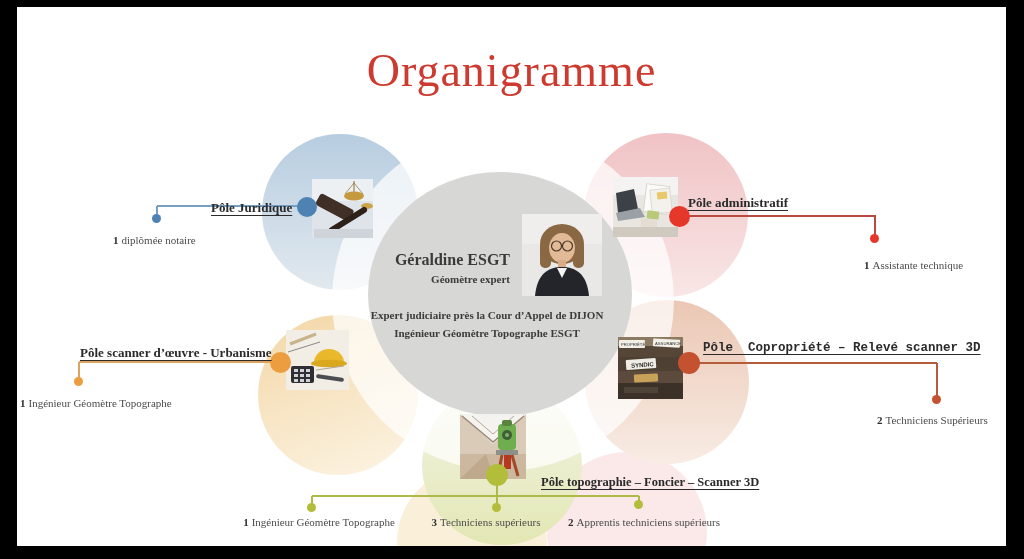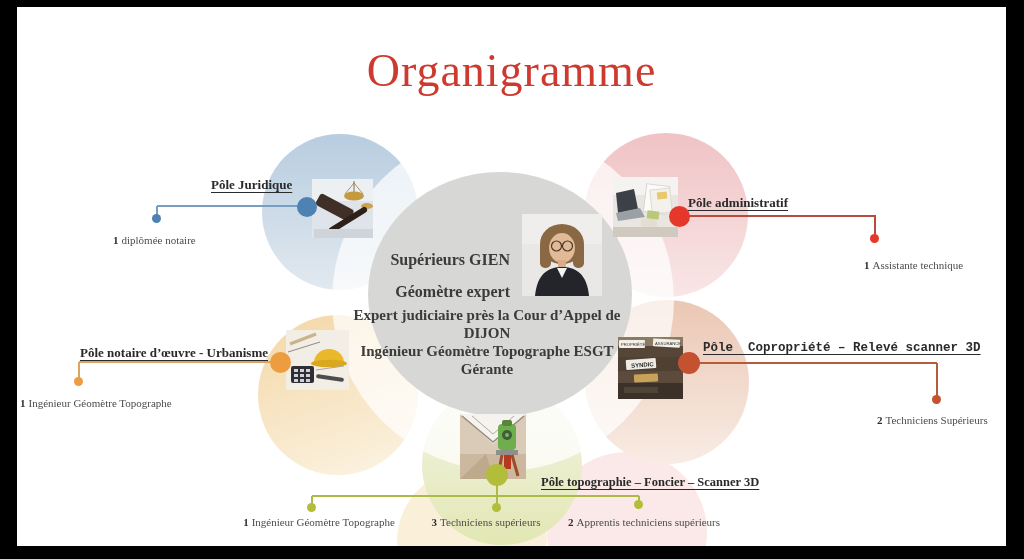--- a/index.html
+++ b/index.html
@@ -43,44 +43,44 @@
   
   .pole-label{position:absolute;z-index:8;font-weight:bold;font-size:13px;color:#2a2a2a;
               text-decoration:underline;text-underline-offset:3px;white-space:pre;}
   .pole-label.sm{font-size:12.5px;}
   .staff{position:absolute;z-index:8;font-size:11px;color:#4c4c4c;white-space:nowrap;}
   .staff b{color:#2f2f2f;margin-right:3px;}
   .staff.centered{text-align:center;width:170px;}
 
   .center-name{position:absolute;left:313px;top:243px;width:180px;text-align:right;z-index:6;color:#3b3b3b;}
   .center-name .nm{font-size:16px;font-weight:bold;line-height:19px;}
-  .center-name .rl{font-size:16px;font-weight:bold;line-height:15px;margin-top:15px;font-family:Liberation Serif, serif;}
+  .center-name .rl{font-size:11px;font-weight:bold;line-height:15px;margin-top:3px;font-family:Liberation Serif, serif;}
   .center-bio{position:absolute;left:325px;top:299px;width:290px;text-align:center;z-index:6;
-              font-size:15px;font-weight:bold;color:#3b3b3b;line-height:18px;}
+              font-size:11px;font-weight:bold;color:#3b3b3b;line-height:18px;}
 </style>
 </head>
 <body>
 
 <div class="stage">
   <div class="slide">
 
     <div class="title">Organigramme</div>
 
     <div class="petal petal-blue"></div>
     <div class="petal petal-pink"></div>
     <div class="petal petal-yellow"></div>
     <div class="petal petal-salmon"></div>
     <div class="petal petal-green"></div>
     <div class="deco deco-yellow"></div>
     <div class="deco deco-pink"></div>
     <div class="white-disc"></div>
     <div class="center-disc"></div>
 
     <div class="center-name">
-      <div class="nm">Supérieurs GIEN</div>
+      <div class="nm">Géraldine ESGT</div>
       <div class="rl">Géomètre expert</div>
     </div>
     <div class="photo" style="left:505px;top:207px;">
       <svg width="80" height="82" viewBox="0 0 80 82">
         <rect width="80" height="82" fill="#e9e8e6"></rect>
         <rect x="0" y="0" width="80" height="30" fill="#efeeec"></rect>
         <ellipse cx="40" cy="30" rx="22" ry="20" fill="#8a6843"></ellipse>
         <rect x="18" y="28" width="11" height="26" rx="5" fill="#8a6843"></rect>
         <rect x="51" y="28" width="11" height="26" rx="5" fill="#8a6843"></rect>
         <ellipse cx="40" cy="34" rx="13" ry="15" fill="#e3ba97"></ellipse>
@@ -88,42 +88,41 @@
         <circle cx="45.5" cy="32" r="5" fill="none" stroke="#4a3a2a" stroke-width="1.2"></circle>
         <line x1="39.5" y1="32" x2="40.5" y2="32" stroke="#4a3a2a" stroke-width="1.2"></line>
         <rect x="36" y="46" width="8" height="9" fill="#d9ad89"></rect>
         <path d="M13,82 C15,60 26,53 40,53 C54,53 65,60 67,82 Z" fill="#23252b"></path>
         <polygon points="35,54 40,64 45,54" fill="#f4f4f2"></polygon>
       </svg>
     </div>
     <div class="center-bio">
       <div>Expert judiciaire près la Cour d’Appel de DIJON</div>
       <div>Ingénieur Géomètre Topographe ESGT</div>
-      <div>Gérante</div>
     </div>
 
     <div class="photo" style="left:295px;top:172px;">
       <svg width="61" height="59" viewBox="0 0 61 59">
         <rect width="61" height="59" fill="#dfe4ea"></rect>
         <rect width="61" height="22" fill="#edf0f3"></rect>
         <line x1="42" y1="2" x2="42" y2="14" stroke="#8a6d2f" stroke-width="1"></line>
         <line x1="42" y1="4" x2="33" y2="15" stroke="#8a6d2f" stroke-width="0.7"></line>
         <line x1="42" y1="4" x2="51" y2="15" stroke="#8a6d2f" stroke-width="0.7"></line>
         <ellipse cx="42" cy="17" rx="10" ry="4.5" fill="#c59a3f"></ellipse>
         <ellipse cx="55" cy="27" rx="6" ry="3" fill="#caa34a"></ellipse>
         <rect x="4" y="22" width="38" height="13" rx="3" fill="#3f2f26" transform="rotate(28 23 28)"></rect>
         <rect x="14" y="38" width="44" height="6" rx="3" fill="#2e211a" transform="rotate(-32 36 41)"></rect>
         <rect x="2" y="50" width="59" height="9" fill="#cfd4da"></rect>
       </svg>
     </div>
     <div class="dot c-blue" style="left:280px;top:190px;width:20px;height:20px;"></div>
     <div class="line l-blue" style="left:140px;top:198px;width:150px;height:2px;"></div>
     <div class="line l-blue" style="left:139px;top:199px;width:2px;height:11px;"></div>
     <div class="dot c-blue" style="left:135px;top:207px;width:9px;height:9px;"></div>
-    <div class="pole-label" style="left:194px;top:170px;">Pôle Juridique</div>
+    <div class="pole-label" style="left:194px;top:193px;">Pôle Juridique</div>
     <div class="staff" style="left:96px;top:227px;">
       <b>1</b><span>diplômée notaire</span>
     </div>
 
     <div class="photo" style="left:596px;top:170px;">
       <svg width="65" height="60" viewBox="0 0 65 60">
         <rect width="65" height="60" fill="#e9e6e1"></rect>
         <rect width="65" height="18" fill="#f4f3f1"></rect>
         <polygon points="3,16 21,12 25,32 5,36" fill="#3c4148"></polygon>
         <polygon points="3,36 27,31 32,40 5,44" fill="#9aa0a6"></polygon>
@@ -164,21 +163,21 @@
             <rect x="20" y="49" width="4" height="3"></rect>
         </g>
         <rect x="30" y="46" width="28" height="4" rx="2" fill="#4c4c50" transform="rotate(8 44 48)"></rect>
         <line x1="30" y1="40" x2="58" y2="36" stroke="#b0a794" stroke-width="1"></line>
       </svg>
     </div>
     <div class="dot c-orange" style="left:253px;top:345px;width:21px;height:21px;"></div>
     <div class="line l-orange" style="left:62px;top:354px;width:202px;height:2px;"></div>
     <div class="line l-orange" style="left:61px;top:355px;width:2px;height:20px;"></div>
     <div class="dot c-orange" style="left:57px;top:370px;width:9px;height:9px;"></div>
-    <div class="pole-label" style="left:63px;top:338px;">Pôle notaire d’œuvre - Urbanisme</div>
+    <div class="pole-label" style="left:63px;top:338px;">Pôle scanner d’œuvre - Urbanisme</div>
     <div class="staff" style="left:3px;top:390px;">
       <b>1</b><span>Ingénieur Géomètre Topographe</span>
     </div>
 
     <div class="photo" style="left:601px;top:330px;">
       <svg width="65" height="62" viewBox="0 0 65 62">
         <rect width="65" height="62" fill="#7a6550"></rect>
         <rect x="0" y="0" width="65" height="9" fill="#8d7a62"></rect>
         <rect x="0" y="9" width="65" height="11" fill="#554638"></rect>
         <rect x="1" y="3" width="26" height="8" rx="1" fill="#f2efe8"></rect>

